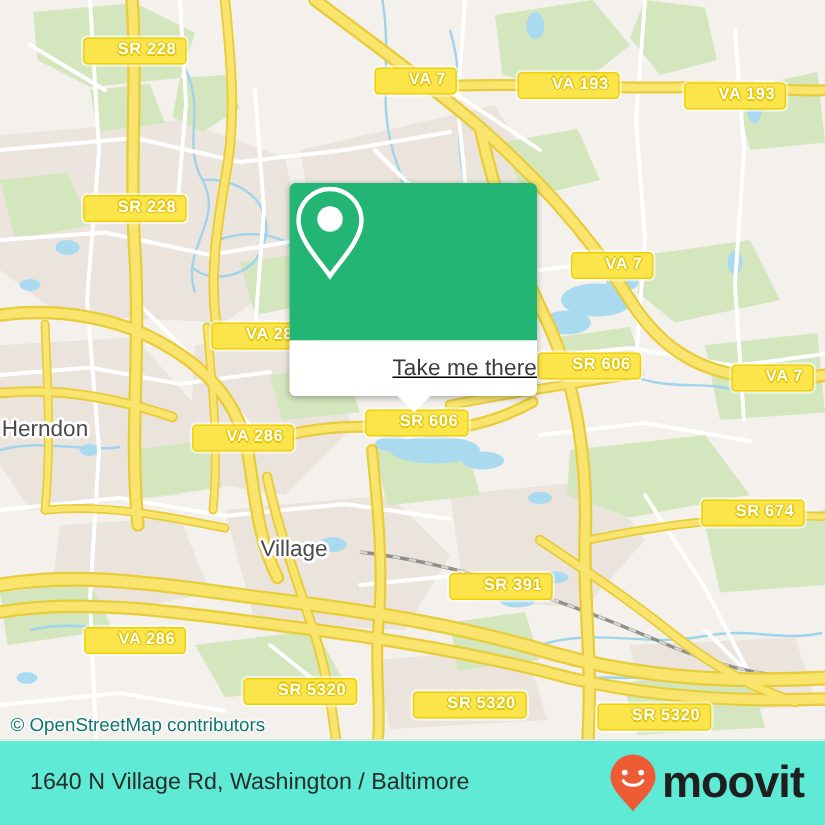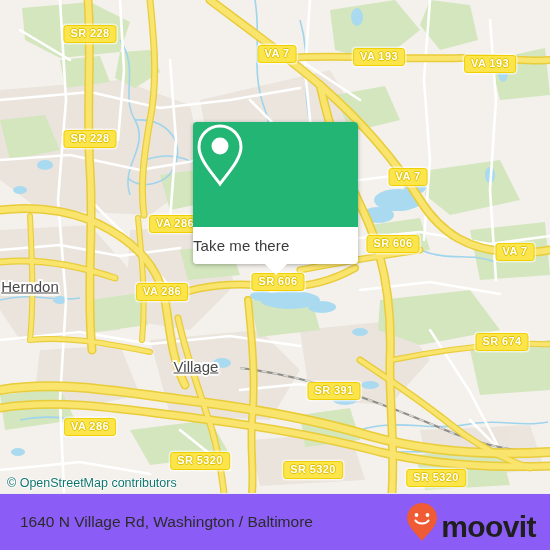--- a/index.html
+++ b/index.html
@@ -23,39 +23,38 @@
   
   .shield {
     position: absolute;
     background: #fbe54b;
     border: 1.6px solid #f0d000;
     border-radius: 3px;
     color: #ffffff;
     font-size: 11px;
     font-weight: bold;
     letter-spacing: 0.4px;
-    padding: 2px 6px 3px 6px;
+    padding: 2px 6px 3px 22px;
     white-space: nowrap;
     line-height: 11px;
     text-shadow: -1px 0 #e3c400, 0 -1px #e3c400, 1px 0 #e3c400, 0 1px #e3c400;
     transform: translate(-50%, -50%);
     box-shadow: 0 0 0 1.5px rgba(255,255,255,0.55);
   }
 
   
   .place-label {
     position: absolute;
     transform: translate(-50%, -50%);
     color: #4a4a4a;
     font-size: 15px;
     white-space: nowrap;
     text-shadow:
       -2px 0 #fff, 2px 0 #fff, 0 -2px #fff, 0 2px #fff,
       -1.4px -1.4px #fff, 1.4px -1.4px #fff, -1.4px 1.4px #fff, 1.4px 1.4px #fff;
-    text-decoration: underline;
   }
 
   
   #popup-card {
     position: absolute;
     left: 193px; top: 122px;
     width: 165px;
     border-radius: 4px;
     box-shadow: 0 1px 4px rgba(0,0,0,0.30);
     overflow: visible;
@@ -65,21 +64,21 @@
     background: #22b573;
     height: 105px;
     border-radius: 4px 4px 0 0;
     display: flex; align-items: center; justify-content: center;
   }
   #popup-footer {
     position: relative;
     background: #ffffff;
     height: 37px;
     border-radius: 0 0 4px 4px;
-    display: flex; align-items: center; justify-content: flex-start;
+    display: flex; align-items: center; justify-content: flex-end; text-decoration: underline;
   }
   #popup-cta {
     color: #3b3b3b;
     font-size: 15px;
     letter-spacing: 0.1px;
   }
   #popup-tail {
     position: absolute;
     left: 50%; bottom: -11px;
     margin-left: -11px;
@@ -98,35 +97,35 @@
     z-index: 20;
     text-shadow: -1px 0 rgba(255,255,255,.8), 1px 0 rgba(255,255,255,.8),
                  0 -1px rgba(255,255,255,.8), 0 1px rgba(255,255,255,.8);
   }
 
   
   #footer {
     position: absolute;
     left: 0; top: 493px;
     width: 550px; height: 57px;
-    background: #8b5cf6;
+    background: #5eead4;
     display: flex; align-items: center;
     border-top: 1px solid #ececec;
   }
   #footer-address {
     margin-left: 20px;
     font-size: 15.5px;
     color: #2b2b2b;
     white-space: nowrap;
   }
   #footer-logo {
     position: absolute;
     right: 14px; top: 50%;
     transform: translateY(-50%);
-    display: flex; align-items: flex-end; gap: 2px;
+    display: flex; align-items: center; gap: 2px;
   }
   #logo-wordmark {
     font-size: 30px;
     font-weight: bold;
     color: #1f1f1f;
     letter-spacing: -0.6px;
     line-height: 30px;
   }
 </style>
 </head>

